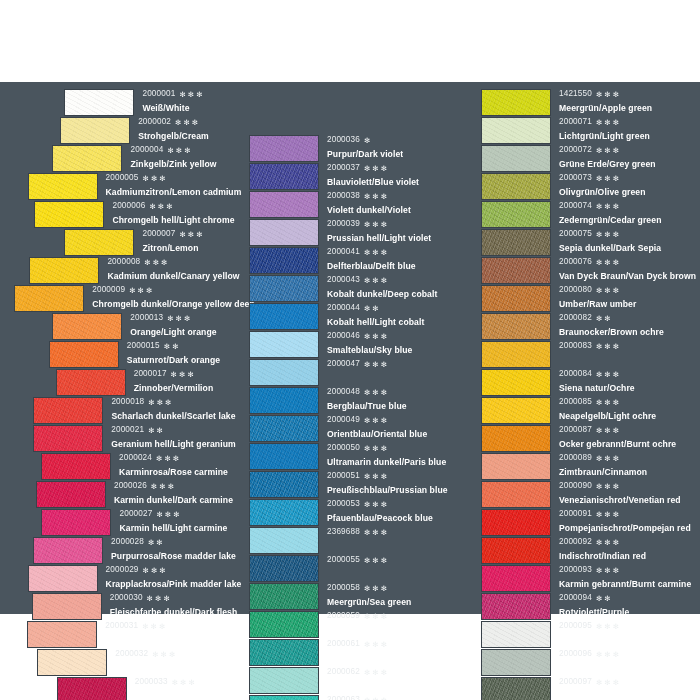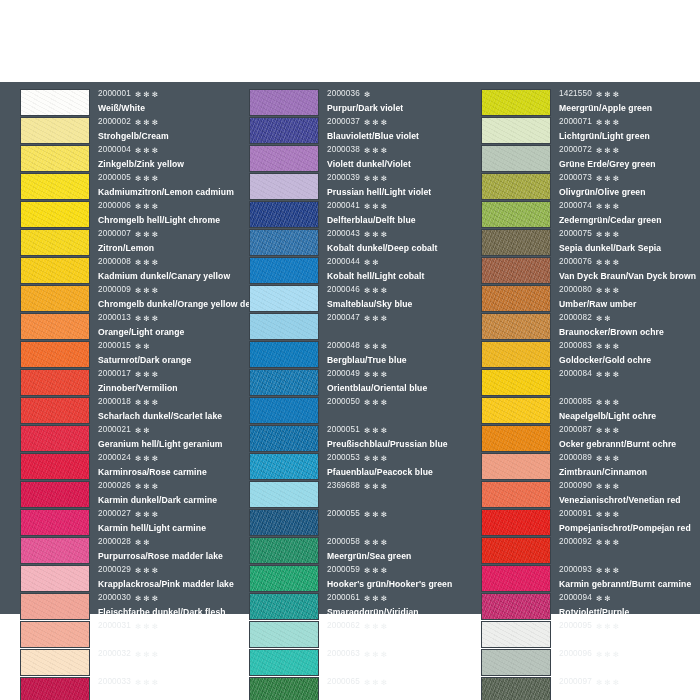--- a/index.html
+++ b/index.html
@@ -27,22 +27,22 @@
     width: 700px;
     height: 532px;
     padding-top: 6px;
     box-sizing: border-box;
   }
   .color-column {
     display: flex;
     flex-direction: column;
     box-sizing: border-box;
   }
-  .col-0 { width: 240px; padding-left: 20px; }
-  .col-1 { width: 232px; padding-left: 9px; }
+  .col-0 { width: 240px; padding-left: 29px; align-items: center; }
+  .col-1 { width: 232px; padding-left: 9px; margin-top: 46px; }
   .col-2 { width: 228px; padding-left: 9px; }
 
   .swatch-row {
     display: flex;
     align-items: flex-start;
     height: 32.3px;
     box-sizing: border-box;
   }
   .swatch {
     width: 70px;
@@ -504,20 +504,21 @@
         </div>
         <div class="swatch-row">
           <div class="swatch normal" style="background: rgb(13, 118, 185);">
             <div class="grain"></div>
           </div>
           <div class="info">
             <div class="code-line">
               <span>2000050</span>
               <span class="stars">✻✻✻</span>
             </div>
+            <div class="name-line">Ultramarin dunkel/Paris blue</div>
           </div>
         </div>
         <div class="swatch-row">
           <div class="swatch dark" style="background: rgb(11, 108, 166);">
             <div class="grain"></div>
           </div>
           <div class="info">
             <div class="code-line">
               <span>2000051</span>
               <span class="stars">✻✻✻</span>
@@ -743,32 +744,32 @@
         </div>
         <div class="swatch-row">
           <div class="swatch normal" style="background: rgb(237, 181, 30);">
             <div class="grain"></div>
           </div>
           <div class="info">
             <div class="code-line">
               <span>2000083</span>
               <span class="stars">✻✻✻</span>
             </div>
-            <div class="name-line">Goldocker/Gold ochre</div>
           </div>
         </div>
         <div class="swatch-row">
           <div class="swatch normal" style="background: rgb(246, 204, 12);">
             <div class="grain"></div>
           </div>
           <div class="info">
             <div class="code-line">
               <span>2000084</span>
               <span class="stars">✻✻✻</span>
             </div>
+            <div class="name-line">Siena natur/Ochre</div>
           </div>
         </div>
         <div class="swatch-row">
           <div class="swatch normal" style="background: rgb(249, 201, 24);">
             <div class="grain"></div>
           </div>
           <div class="info">
             <div class="code-line">
               <span>2000085</span>
               <span class="stars">✻✻✻</span>
@@ -826,20 +827,21 @@
         </div>
         <div class="swatch-row">
           <div class="swatch normal" style="background: rgb(226, 36, 20);">
             <div class="grain"></div>
           </div>
           <div class="info">
             <div class="code-line">
               <span>2000092</span>
               <span class="stars">✻✻✻</span>
             </div>
+            <div class="name-line">Indischrot/Indian red</div>
           </div>
         </div>
         <div class="swatch-row">
           <div class="swatch normal" style="background: rgb(224, 26, 94);">
             <div class="grain"></div>
           </div>
           <div class="info">
             <div class="code-line">
               <span>2000093</span>
               <span class="stars">✻✻✻</span>

